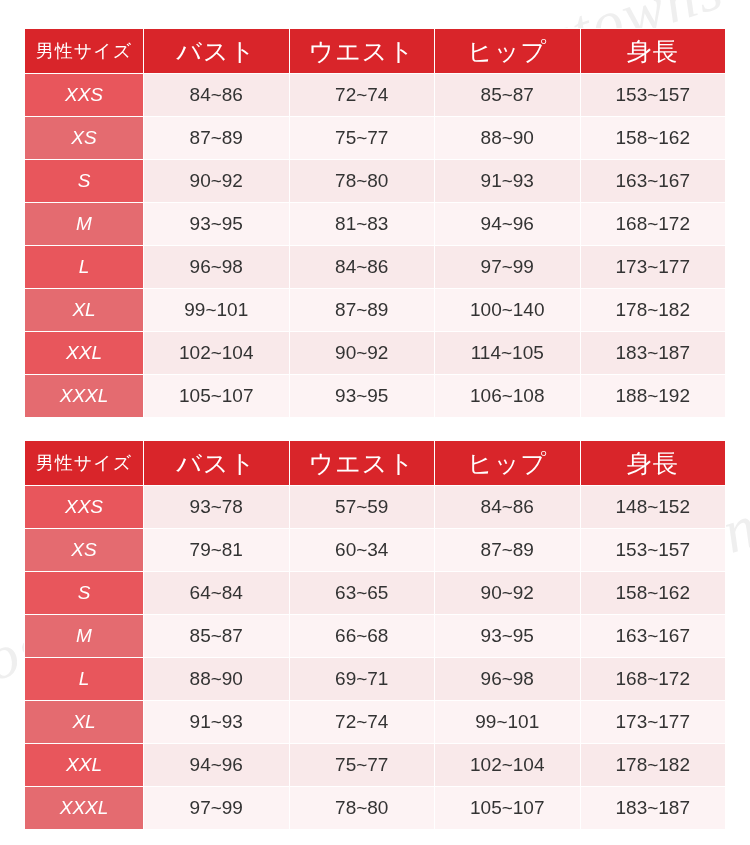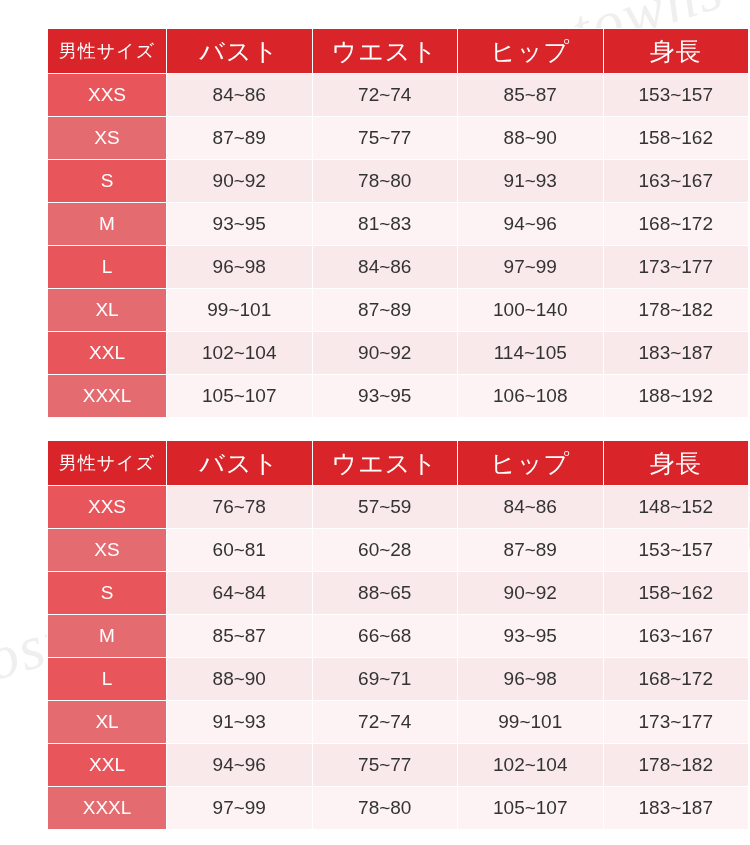--- a/index.html
+++ b/index.html
@@ -36,21 +36,20 @@
   .wm1 { left: 470px; top: -10px; }
   .wm2 { left: 120px; top: 240px; }
   .wm3 { left: 530px; top: 520px; }
   .wm4 { left: -60px; top: 600px; }
 
   .page {
     position: relative;
     z-index: 10;
     padding: 28px 24px 0 24px;
     box-sizing: border-box;
-    margin-left: 23px;
   }
 
   table.size-table {
     width: 702px;
     border-collapse: collapse;
     table-layout: fixed;
     background: #ffffff;
   }
   table.size-table + table.size-table {
     margin-top: 22px;
@@ -79,20 +78,21 @@
     font-size: 18px;
   }
 
   
   tbody td.sizecell {
     background: #e8565c;
     color: #ffffff;
     font-size: 19px;
     height: 40px;
     border: 1px solid #ffffff;
+    font-style: italic;
   }
   tbody tr:nth-child(even) td.sizecell {
     background: #e46b70;
   }
 
   tbody td.val {
     background: #f9e9ea;
     color: #333333;
     font-size: 19px;
     height: 40px;
@@ -190,36 +190,36 @@
         <th class="sizecol">男性サイズ</th>
         <th>バスト</th>
         <th>ウエスト</th>
         <th>ヒップ</th>
         <th>身長</th>
       </tr>
     </thead>
     <tbody>
       <tr>
         <td class="sizecell">XXS</td>
-        <td class="val">76~78</td>
+        <td class="val">93~78</td>
         <td class="val">57~59</td>
         <td class="val">84~86</td>
         <td class="val">148~152</td>
       </tr>
       <tr>
         <td class="sizecell">XS</td>
-        <td class="val">60~81</td>
-        <td class="val">60~28</td>
+        <td class="val">79~81</td>
+        <td class="val">60~34</td>
         <td class="val">87~89</td>
         <td class="val">153~157</td>
       </tr>
       <tr>
         <td class="sizecell">S</td>
         <td class="val">64~84</td>
-        <td class="val">88~65</td>
+        <td class="val">63~65</td>
         <td class="val">90~92</td>
         <td class="val">158~162</td>
       </tr>
       <tr>
         <td class="sizecell">M</td>
         <td class="val">85~87</td>
         <td class="val">66~68</td>
         <td class="val">93~95</td>
         <td class="val">163~167</td>
       </tr>

